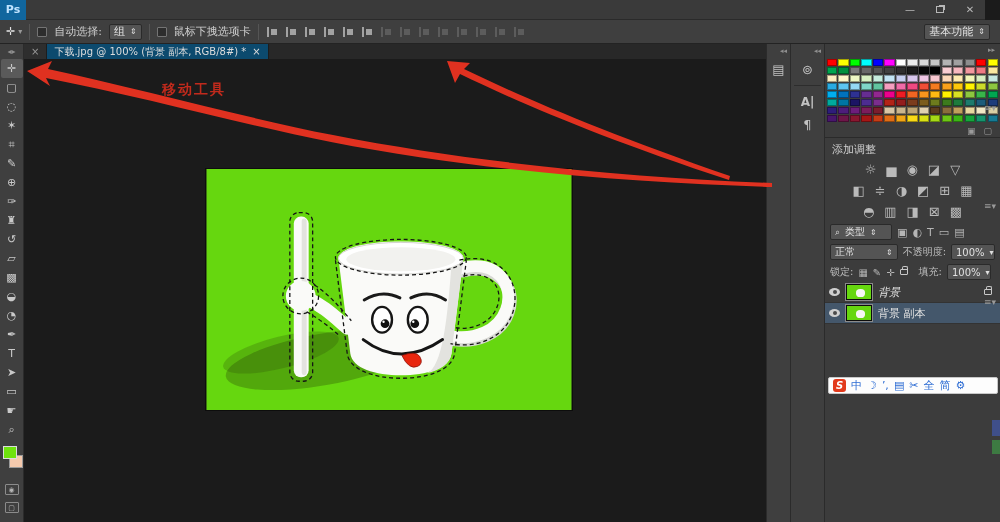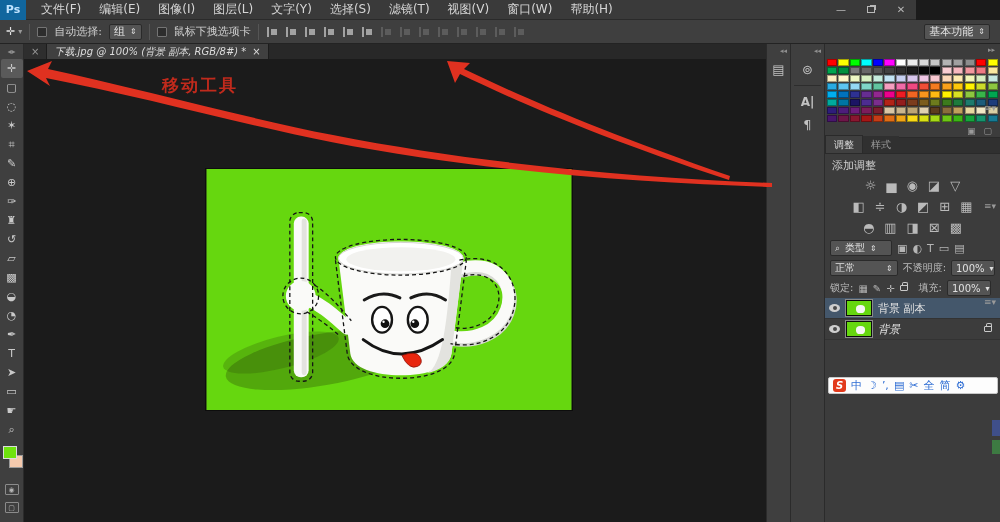--- a/index.html
+++ b/index.html
@@ -1,21 +1,21 @@
 <!DOCTYPE html>
 <html><head>
 <meta charset="utf-8">
 <style>
   * { margin:0; padding:0; box-sizing:border-box; }
   html,body { background:#111; }
   #app { position:relative; width:1000px; height:522px; background:#1b1b1b; overflow:hidden;
          font-family:"DejaVu Sans","Liberation Sans",sans-serif; color:#cfcfcf; font-size:12px; }
 
   
-  .titlebar { position:absolute; left:0; top:0; width:916px; height:20px; background:#3a3a3a;
+  .titlebar { position:absolute; left:0; top:0; width:985px; height:20px; background:#3a3a3a;
               border-bottom:1px solid #2a2a2a; display:flex; align-items:center; }
   .ps-logo { width:26px; height:20px; background:#10669e; color:#bfe3ff; font-weight:bold; font-size:11px;
              display:flex; align-items:center; justify-content:center; }
   .menus { display:flex; margin-left:6px; }
   .menu-item { padding:0 9px; line-height:19px; color:#d6d6d6; font-size:12px; white-space:nowrap; }
   .win-controls { margin-left:auto; display:flex; align-items:center; height:20px; }
   .win-btn { width:30px; text-align:center; color:#b8b8b8; font-size:10px; line-height:20px; }
   .restore-glyph { display:inline-block; width:8px; height:7px; border:1px solid #b8b8b8; box-shadow:2px -2px 0 -1px #b8b8b8; }
 
   
@@ -29,21 +29,21 @@
   .obar-ico::before { content:''; position:absolute; left:1px; top:1px; bottom:1px; width:2px; background:currentColor; }
   .obar-ico::after { content:''; position:absolute; left:5px; top:3px; width:6px; height:6px; background:currentColor; }
   .ena { color:#a2a2a2; } .dis { color:#5c5c5c; }
   .tool-badge { color:#e0e0e0; font-size:11px; display:flex; align-items:center; gap:3px; }
   .workspace { margin-left:auto; margin-right:4px; }
 
   
   .tabbar { position:absolute; left:24px; top:44px; width:742px; height:15px; background:#282828; display:flex; }
   .doc-tab { height:15px; display:flex; align-items:center; gap:6px; padding:0 7px; font-size:10px;
              background:#2e2e2e; color:#979797; border-right:1px solid #1d1d1d; white-space:nowrap; overflow:hidden; }
-  .doc-tab.on { background:#404040; color:#dcdcdc;font-style:italic; }
+  .doc-tab.on { background:#0c4a6e; color:#dcdcdc; }
   .doc-tab .x { color:inherit; font-size:10px; }
 
   
   .toolbar { position:absolute; left:0; top:44px; width:24px; height:478px; background:#3f3f3f;
              border-right:1px solid #2b2b2b; display:flex; flex-direction:column; align-items:center; }
   .tb-head { height:15px; font-size:8px; color:#8f8f8f; line-height:15px; }
   .tool { width:22px; height:19px; display:flex; align-items:center; justify-content:center;
           color:#c9c9c9; font-size:11px; border-radius:2px; }
   .tool.on { background:#5a5a5a; }
   .fgbg { position:relative; width:24px; height:34px; margin-top:4px; }
@@ -51,21 +51,21 @@
   .bg-sw { position:absolute; left:9px; top:12px; width:14px; height:13px; border:1px solid #9a9a9a; }
   .mini-btn { width:14px; height:11px; border:1px solid #8b8b8b; border-radius:1px; margin-top:7px;
               display:flex; align-items:center; justify-content:center; font-size:7px; color:#b5b5b5; }
 
   
   .pasteboard { position:absolute; left:25px; top:59px; width:741px; height:463px; background:#1b1b1b; }
   .canvas { position:absolute; left:205px; top:168px; width:368px; height:243px; border:1px solid #0d0d0d; }
   .canvas svg { display:block; width:100%; height:100%; }
 
   
-  .annot { position:absolute; color:#c02a1c; font-size:17px; font-weight:bold; letter-spacing:2px; white-space:nowrap; z-index:30; }
+  .annot { position:absolute; color:#c02a1c; font-size:14px; font-weight:bold; letter-spacing:2px; white-space:nowrap; z-index:30;margin-top:7px; }
   #arrows { position:absolute; left:0; top:0; z-index:25; pointer-events:none; }
 
   
   .dock1 { position:absolute; left:766px; top:44px; width:24px; height:478px; background:#3f3f3f; border-left:1px solid #2b2b2b;
            display:flex; flex-direction:column; align-items:center; }
   .dock2 { position:absolute; left:790px; top:44px; width:34px; height:478px; background:#3f3f3f; border-left:1px solid #2b2b2b;
            display:flex; flex-direction:column; align-items:center; }
   .dock-head { height:14px; font-size:7px; color:#8f8f8f; line-height:14px; align-self:flex-end; padding-right:3px; }
   .dock-ico { width:26px; height:22px; display:flex; align-items:center; justify-content:center; color:#c2c2c2; font-size:13px; }
   .dock-sep { width:80%; height:1px; background:#2d2d2d; margin:5px 0; }
@@ -114,33 +114,20 @@
                 display:flex; align-items:center; justify-content:center; font-size:10px; }
   .edge-frag { position:absolute; z-index:5; }
 </style>
 </head>
 <body>
 
 <div id="app">
 
   <div class="titlebar">
     <div class="ps-logo">Ps</div>
-    <div class="menus">
-
-    <div class="menu-item">文件(F)</div>
-        <div class="menu-item">编辑(E)</div>
-        <div class="menu-item">图像(I)</div>
-        <div class="menu-item">图层(L)</div>
-        <div class="menu-item">文字(Y)</div>
-        <div class="menu-item">选择(S)</div>
-        <div class="menu-item">滤镜(T)</div>
-        <div class="menu-item">视图(V)</div>
-        <div class="menu-item">窗口(W)</div>
-        <div class="menu-item">帮助(H)</div>
-      </div>
     <div class="win-controls">
       <div class="win-btn">—</div>
       <div class="win-btn"><span class="restore-glyph"></span></div>
       <div class="win-btn">✕</div>
     </div>
   </div>
 
   <div class="optionsbar">
     <div class="tool-badge">
       <span>✛</span>
@@ -454,25 +441,20 @@
         <div class="swatch" style="background: rgb(60, 181, 22);"></div>
         <div class="swatch" style="background: rgb(22, 165, 60);"></div>
         <div class="swatch" style="background: rgb(22, 148, 109);"></div>
         <div class="swatch" style="background: rgb(22, 123, 148);"></div>
       </div>
     <div class="swatch-foot">
       <span>▣</span>
       <span>▢</span>
     </div>
 
-    <div class="p-head">
-
-    <div class="p-tab on">调整</div>
-        <div class="p-tab">样式</div>
-      </div>
     <div class="p-menu" style="top:157px">≡▾</div>
     <div class="adj-label">添加调整</div>
     <div class="adj-row">
 
     <span class="adj-ico">☼</span>
         <span class="adj-ico">▅</span>
         <span class="adj-ico">◉</span>
         <span class="adj-ico">◪</span>
         <span class="adj-ico">▽</span>
       </div>
@@ -531,31 +513,31 @@
         </div>
       <span class="lock"></span>
       <span class="lbl" style="margin-left:6px">填充:</span>
       <div class="ps-select val-box">
         <span style="font-size:10px">100%</span>
         <span style="font-size:8px">▾</span>
       </div>
     </div>
     <div>
 
-    <div class="layer-row on">
-        <span class="eye"></span>
-        <span class="thumb" style="background: rgb(102, 215, 15);"></span>
-        <span class="layer-name">背景 副本</span>
-
-      </div>
-        <div class="layer-row">
+    <div class="layer-row">
         <span class="eye"></span>
         <span class="thumb" style="background: rgb(102, 215, 15);"></span>
         <span class="layer-name italic">背景</span>
         <span class="lock"></span>
+      </div>
+        <div class="layer-row on">
+        <span class="eye"></span>
+        <span class="thumb" style="background: rgb(102, 215, 15);"></span>
+        <span class="layer-name">背景 副本</span>
+
       </div>
       </div>
   </div>
 
   <div class="imebar">
 
   <span class="ime-item s">S</span>
       <span class="ime-item">中</span>
       <span class="ime-item">☽</span>
       <span class="ime-item">’,</span>

